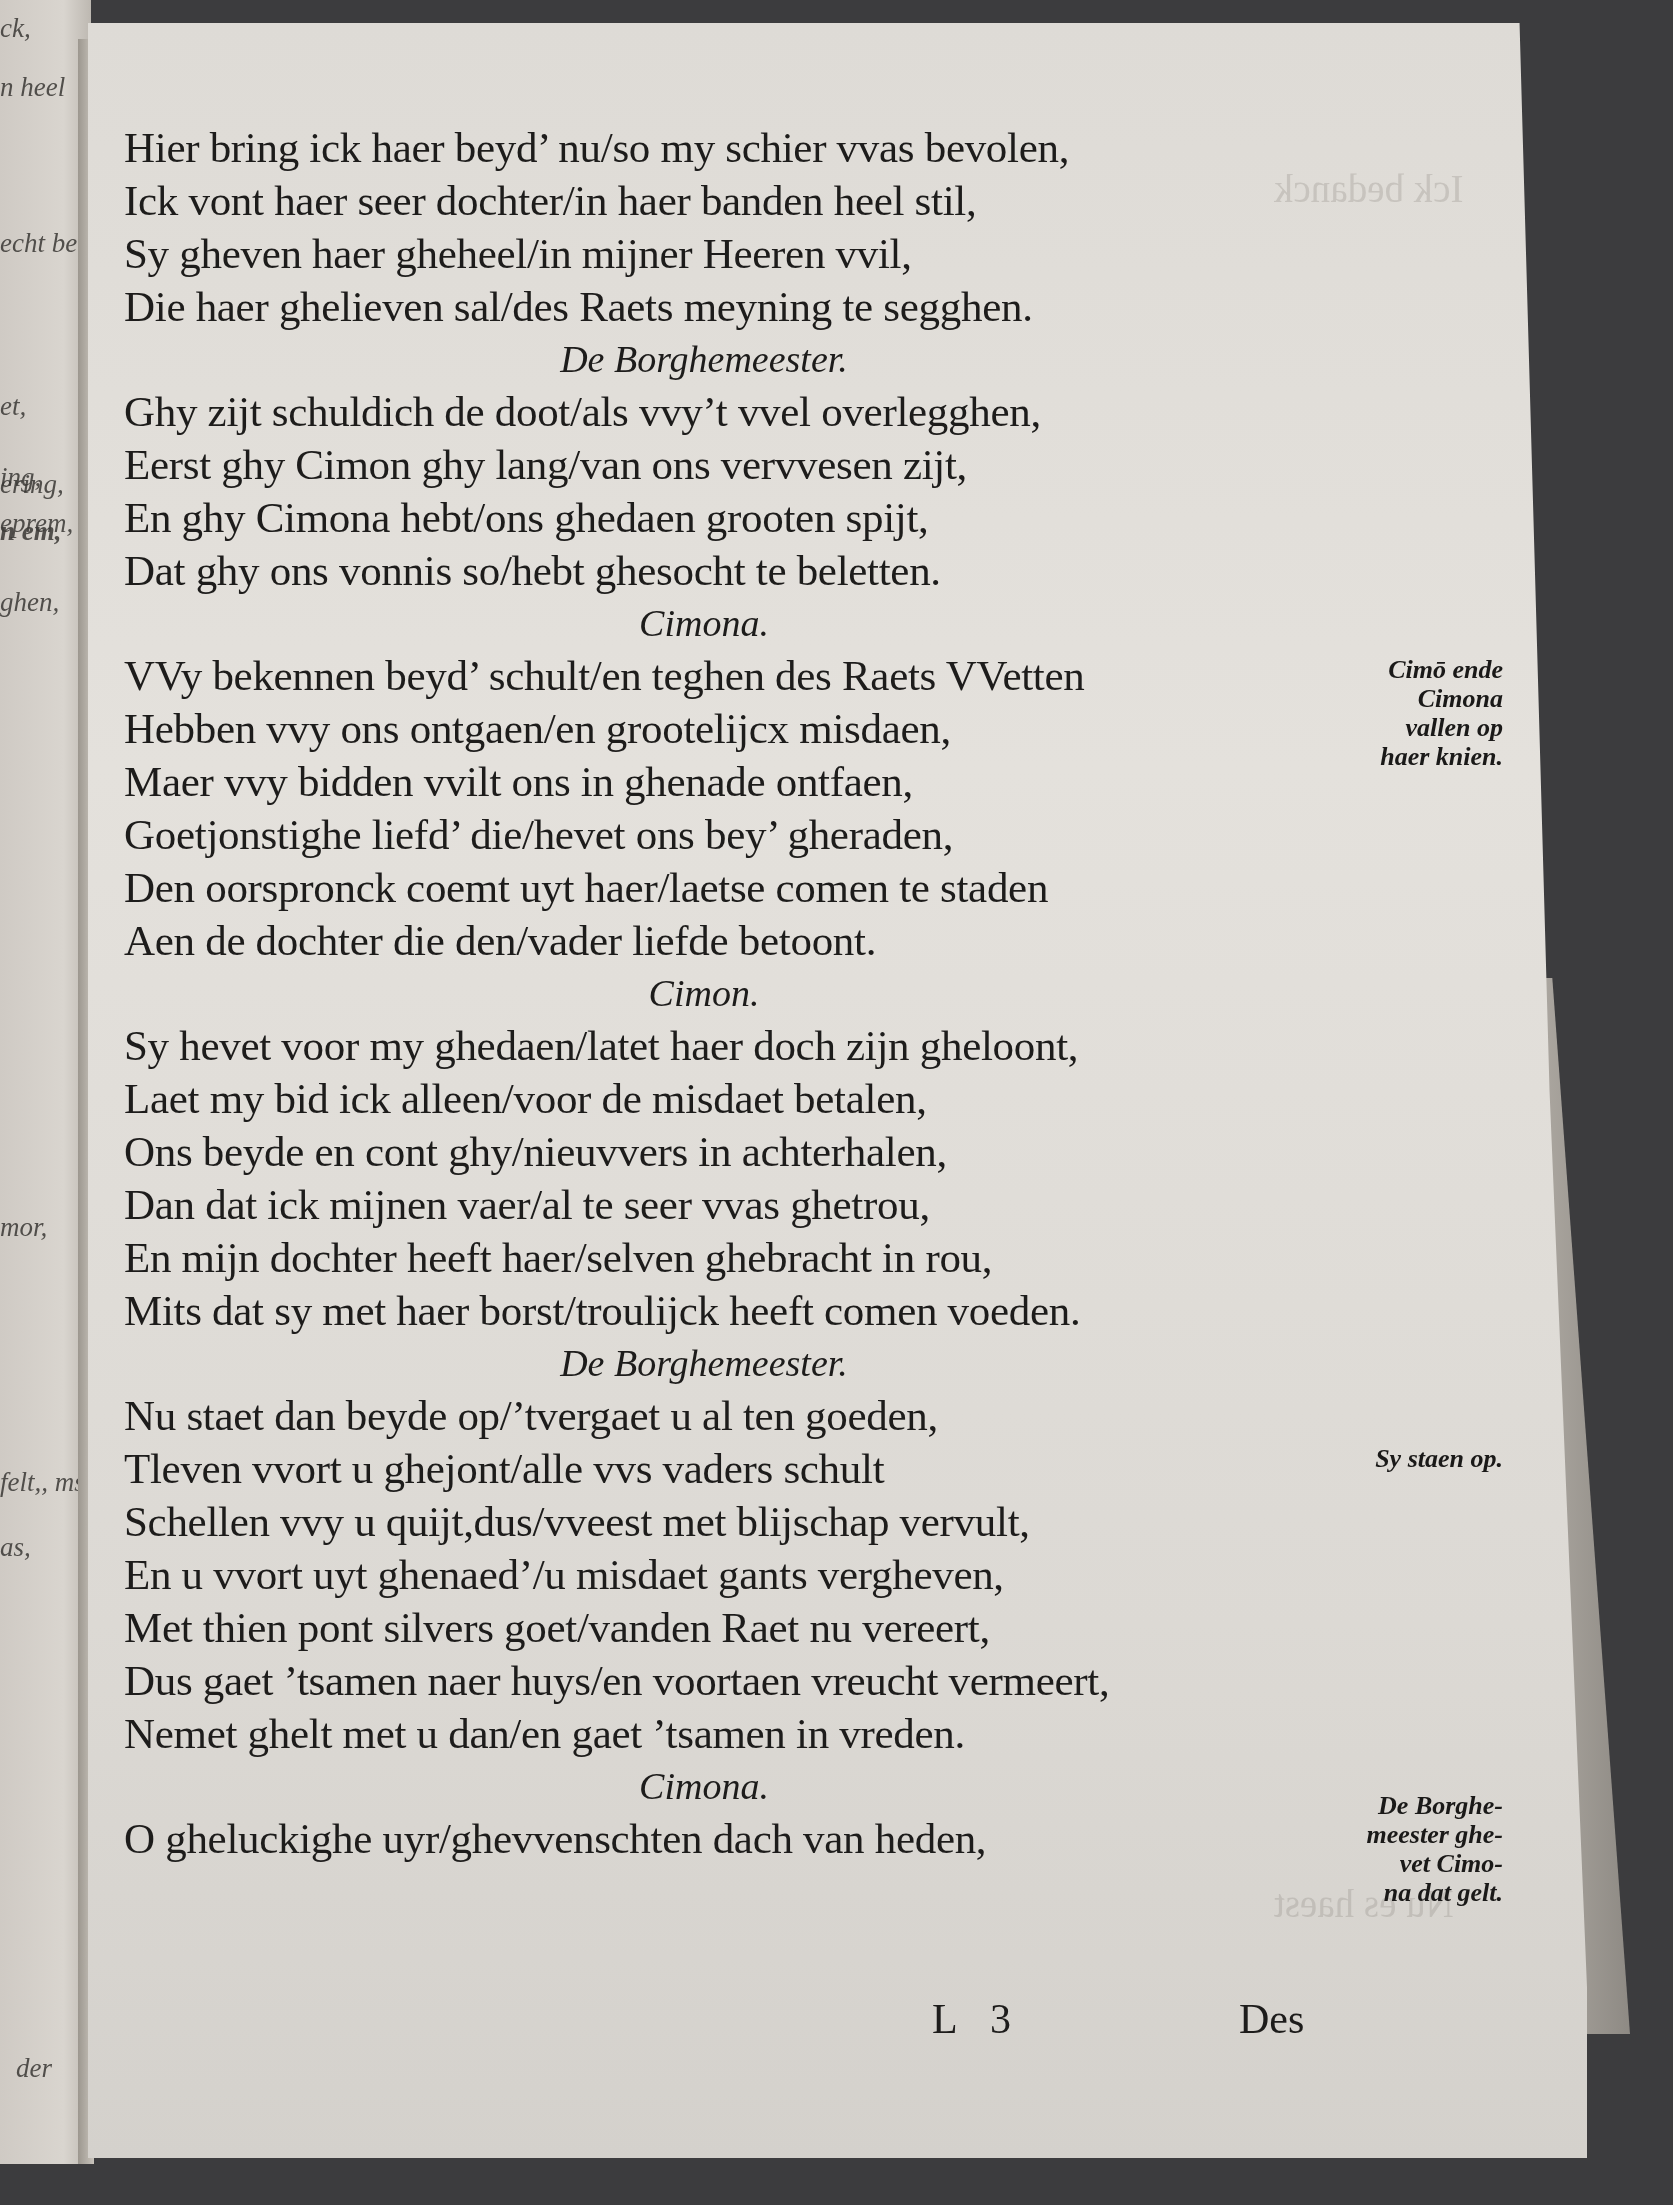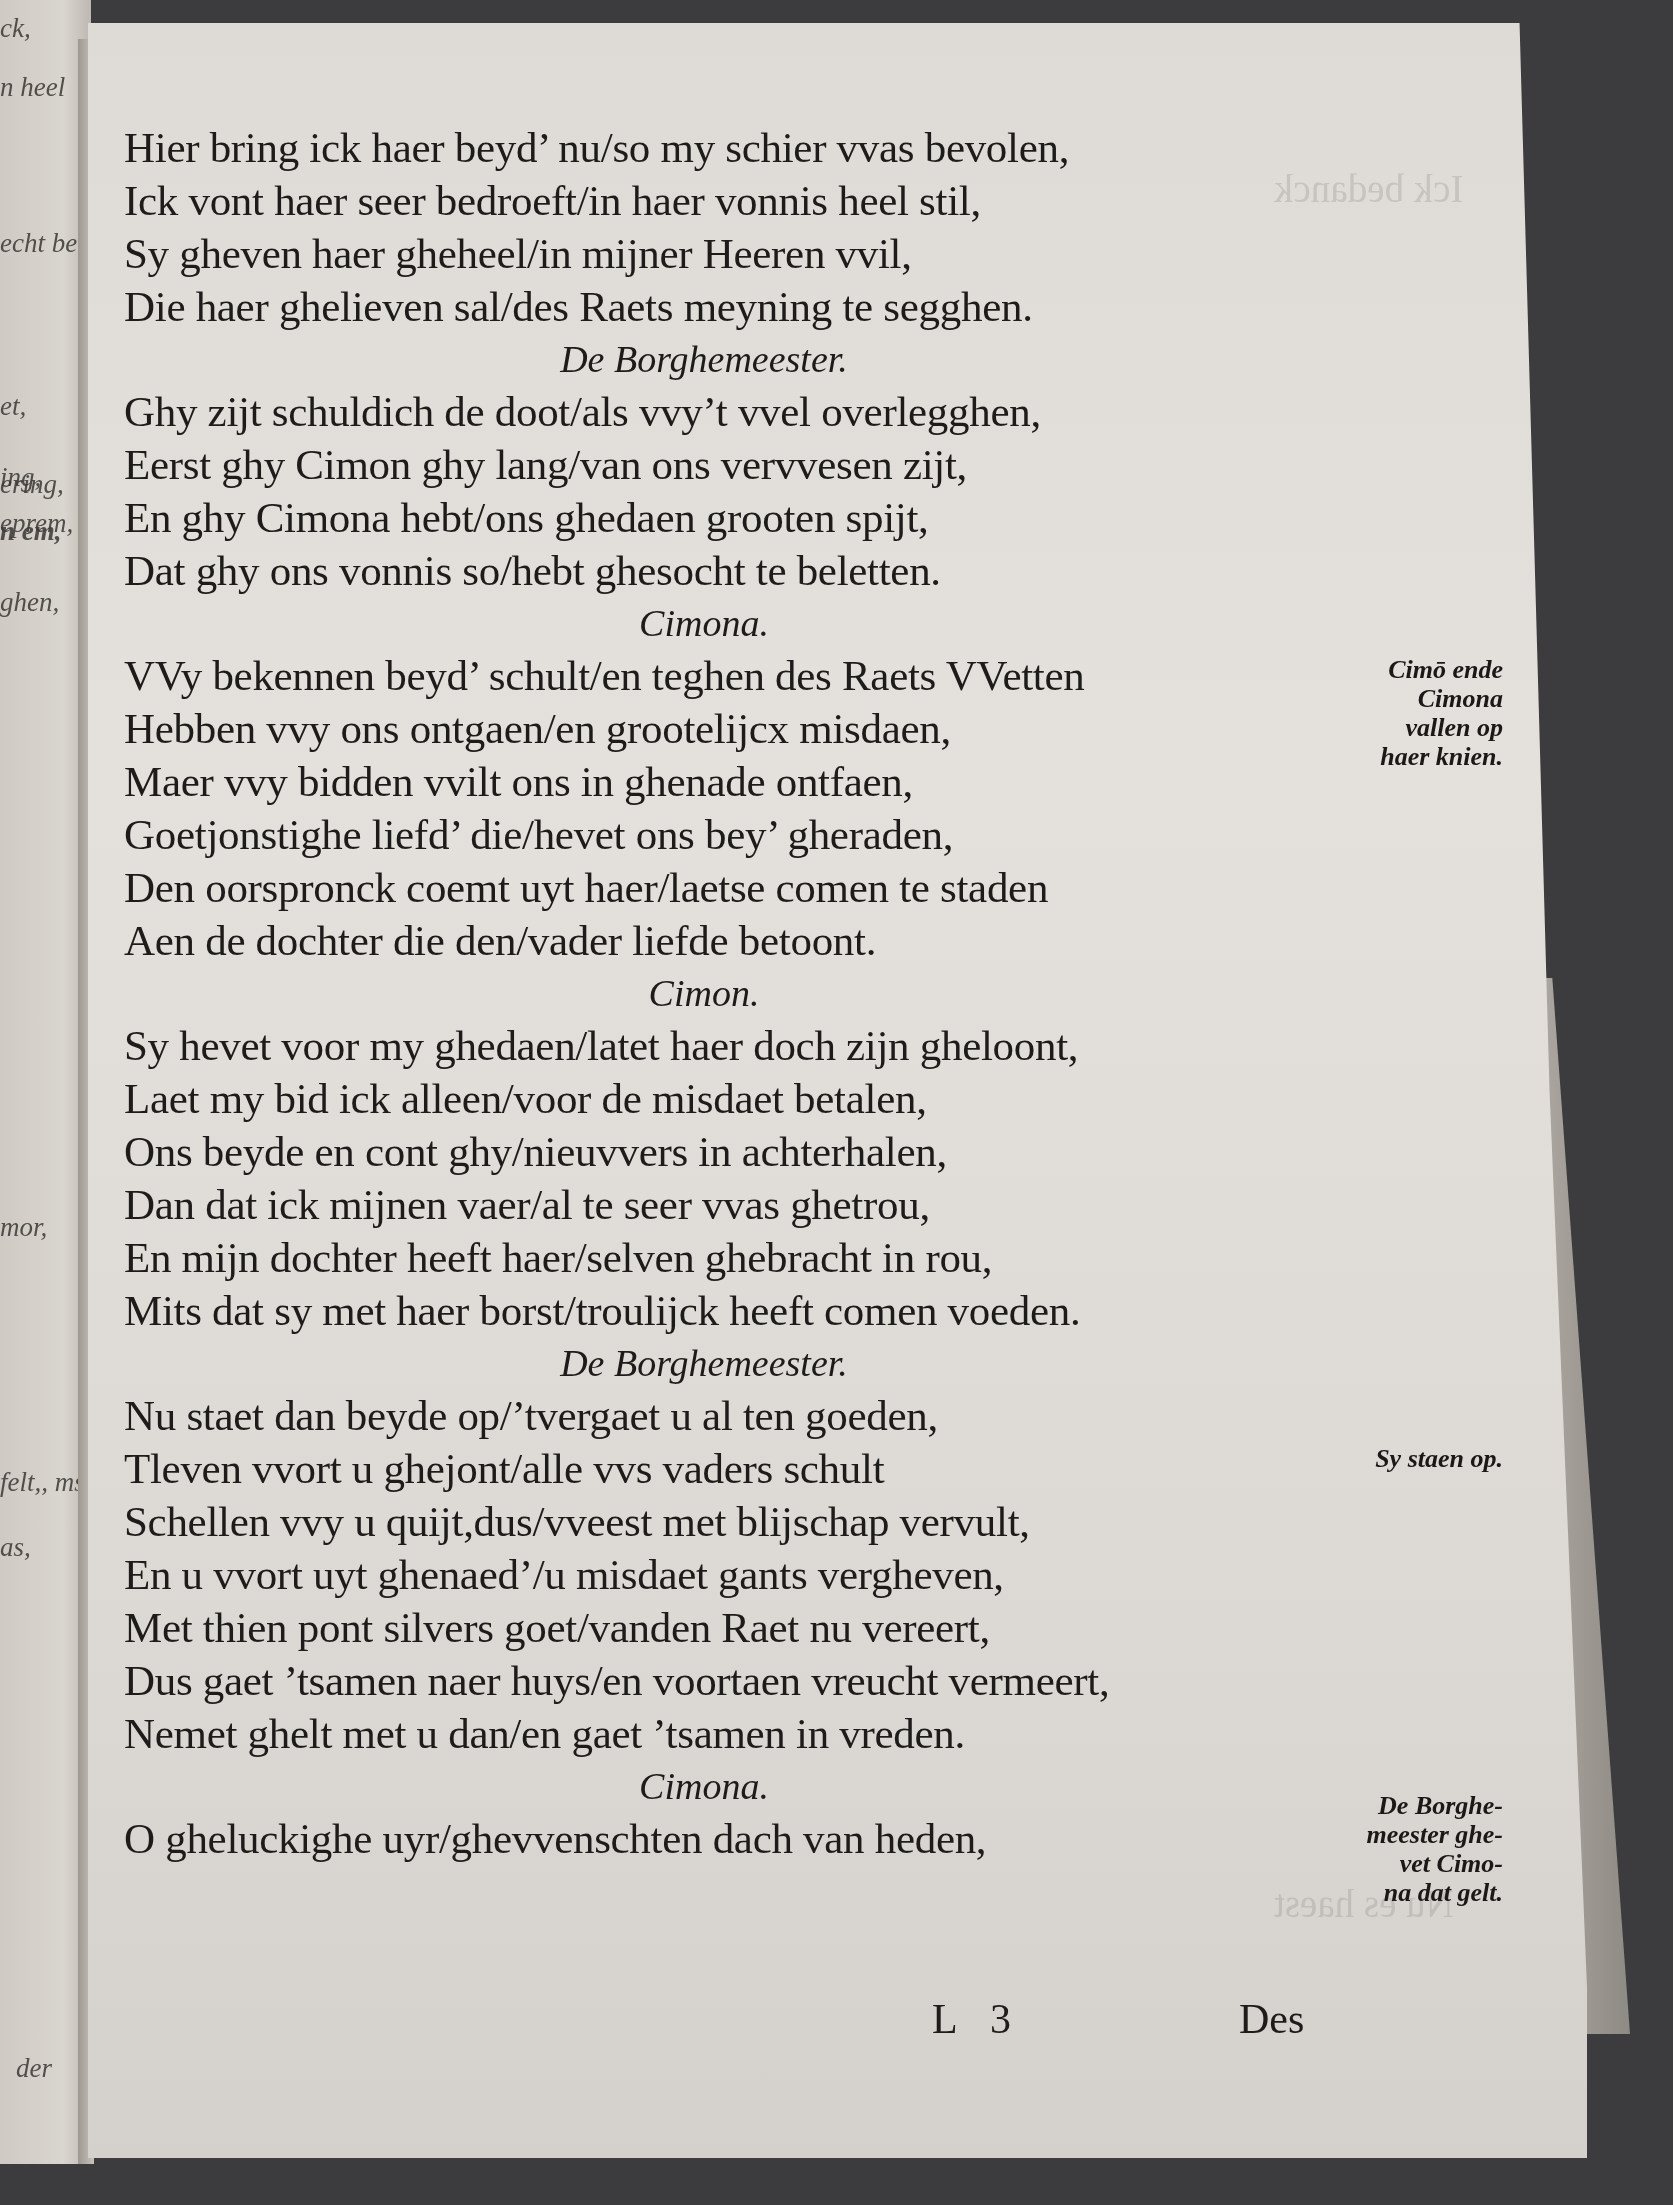--- a/index.html
+++ b/index.html
@@ -77,21 +77,21 @@
 <div class="gutter"></div>
 <div class="page-edge"></div>
 
 <div class="page">
   <div class="ghost" style="left:1186px; top:143px;">Ick bedanck</div>
   <div class="ghost" style="left:1186px; top:1858px;">Nu es haest</div>
 </div>
 
 <div class="text-block" id="textBlock">
     <div class="line">Hier bring ick haer beyd’ nu/so my schier vvas bevolen,</div>
-    <div class="line">Ick vont haer seer bedroeft/in haer vonnis heel stil,</div>
+    <div class="line">Ick vont haer seer dochter/in haer banden heel stil,</div>
     <div class="line">Sy gheven haer gheheel/in mijner Heeren vvil,</div>
     <div class="line">Die haer ghelieven sal/des Raets meyning te segghen.</div>
     <div class="speaker">De Borghemeester.</div>
     <div class="line">Ghy zijt schuldich de doot/als vvy’t vvel overlegghen,</div>
     <div class="line">Eerst ghy Cimon ghy lang/van ons vervvesen zijt,</div>
     <div class="line">En ghy Cimona hebt/ons ghedaen grooten spijt,</div>
     <div class="line">Dat ghy ons vonnis so/hebt ghesocht te beletten.</div>
     <div class="speaker">Cimona.</div>
     <div class="line">VVy bekennen beyd’ schult/en teghen des Raets VVetten</div>
     <div class="line">Hebben vvy ons ontgaen/en grootelijcx misdaen,</div>

